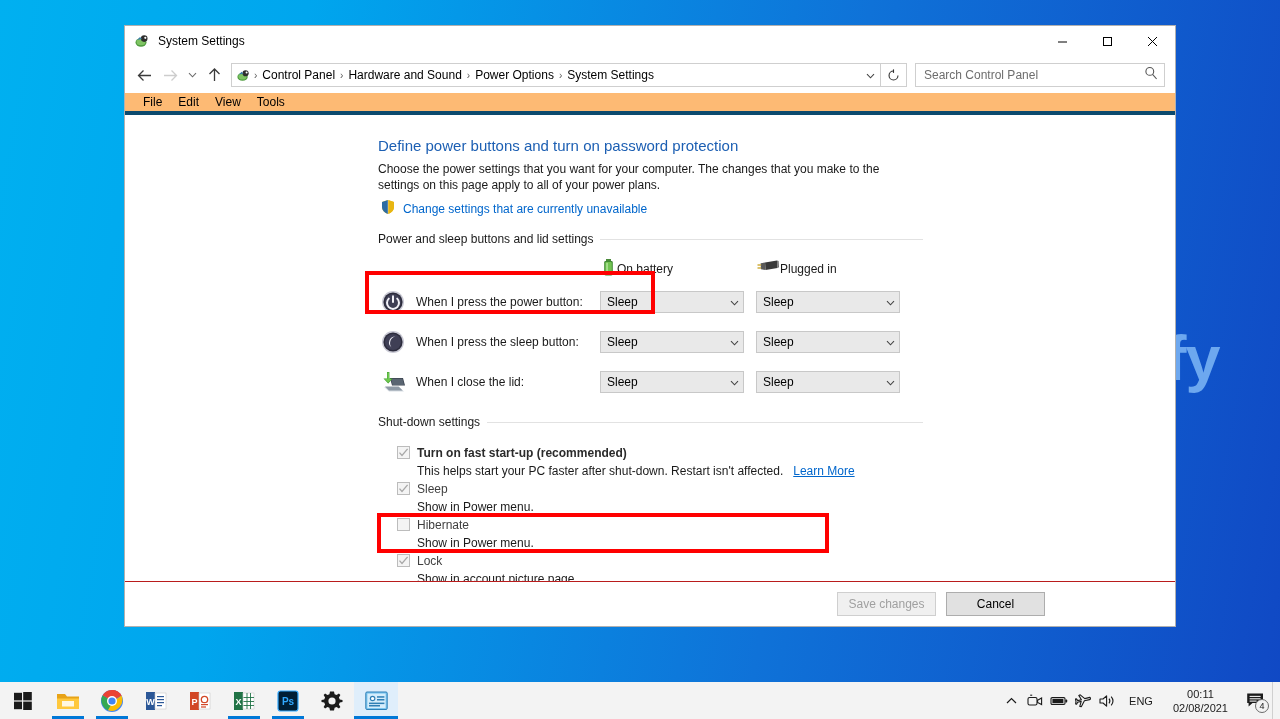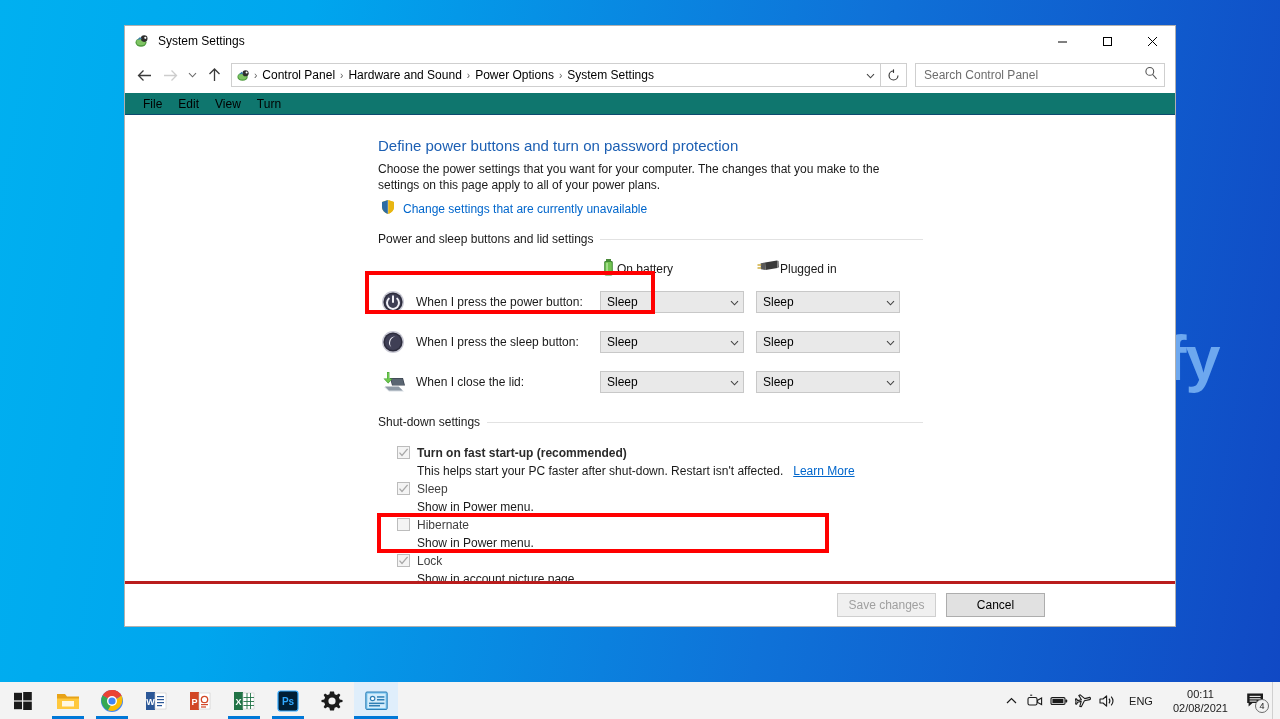--- a/index.html
+++ b/index.html
@@ -102,22 +102,22 @@
     padding: 0 6px 0 8px;
     background: #fff;
   }
   .searchbox .sb-text { flex:1 1 auto; font-size: 12px; color: #6d6d6d; }
 
   
   .menubar {
     height: 22px; flex: 0 0 22px;
     display: flex; align-items: center;
     padding-left: 10px;
-    background: #0f766e;
-    border-bottom: 1px solid #0c4a6e;
+    background: #fdba74;
+    border-bottom: 4px solid #0c4a6e;
   }
   .menu-item {
     font-size: 12px; color: #000;
     padding: 2px 8px;
   }
 
   
   .content {
     flex: 1 1 auto;
     position: relative;
@@ -241,21 +241,21 @@
     position: absolute;
     border: 4px solid #ff0000;
     pointer-events: none;
   }
   #annot-uac { left: 240px; top: 156px; width: 290px; height: 43px; }
   #annot-fast { left: 252px; top: 398px; width: 452px; height: 40px; }
 
   
   .footer {
     flex: 0 0 45px; height: 45px;
-    border-top: 3px solid #b91c1c;
+    border-top: 1px solid #b91c1c;
     background: #fff;
     display: flex; align-items: center; justify-content: flex-end;
     padding-right: 130px;
   }
   .btn {
     min-width: 99px; height: 24px;
     border: 1px solid #adadad;
     background: #e1e1e1;
     font-size: 12px; color: #000;
     display:flex; align-items:center; justify-content:center;
@@ -430,21 +430,21 @@
           <line x1="8.6" y1="8.3" x2="12.6" y2="13" stroke="#555" stroke-width="1.1"></line>
         </svg>
       </span>
     </div>
   </div>
 
   <div class="menubar">
     <div class="menu-item">File</div>
     <div class="menu-item">Edit</div>
     <div class="menu-item">View</div>
-    <div class="menu-item">Turn</div>
+    <div class="menu-item">Tools</div>
   </div>
 
   <div class="content">
     <div class="page">
 
       <div class="page-title">Define power buttons and turn on password protection</div>
       <div class="page-desc">Choose the power settings that you want for your computer. The changes that you make to the settings on this page apply to all of your power plans.</div>
 
       <div class="uac-row">
         <span>

